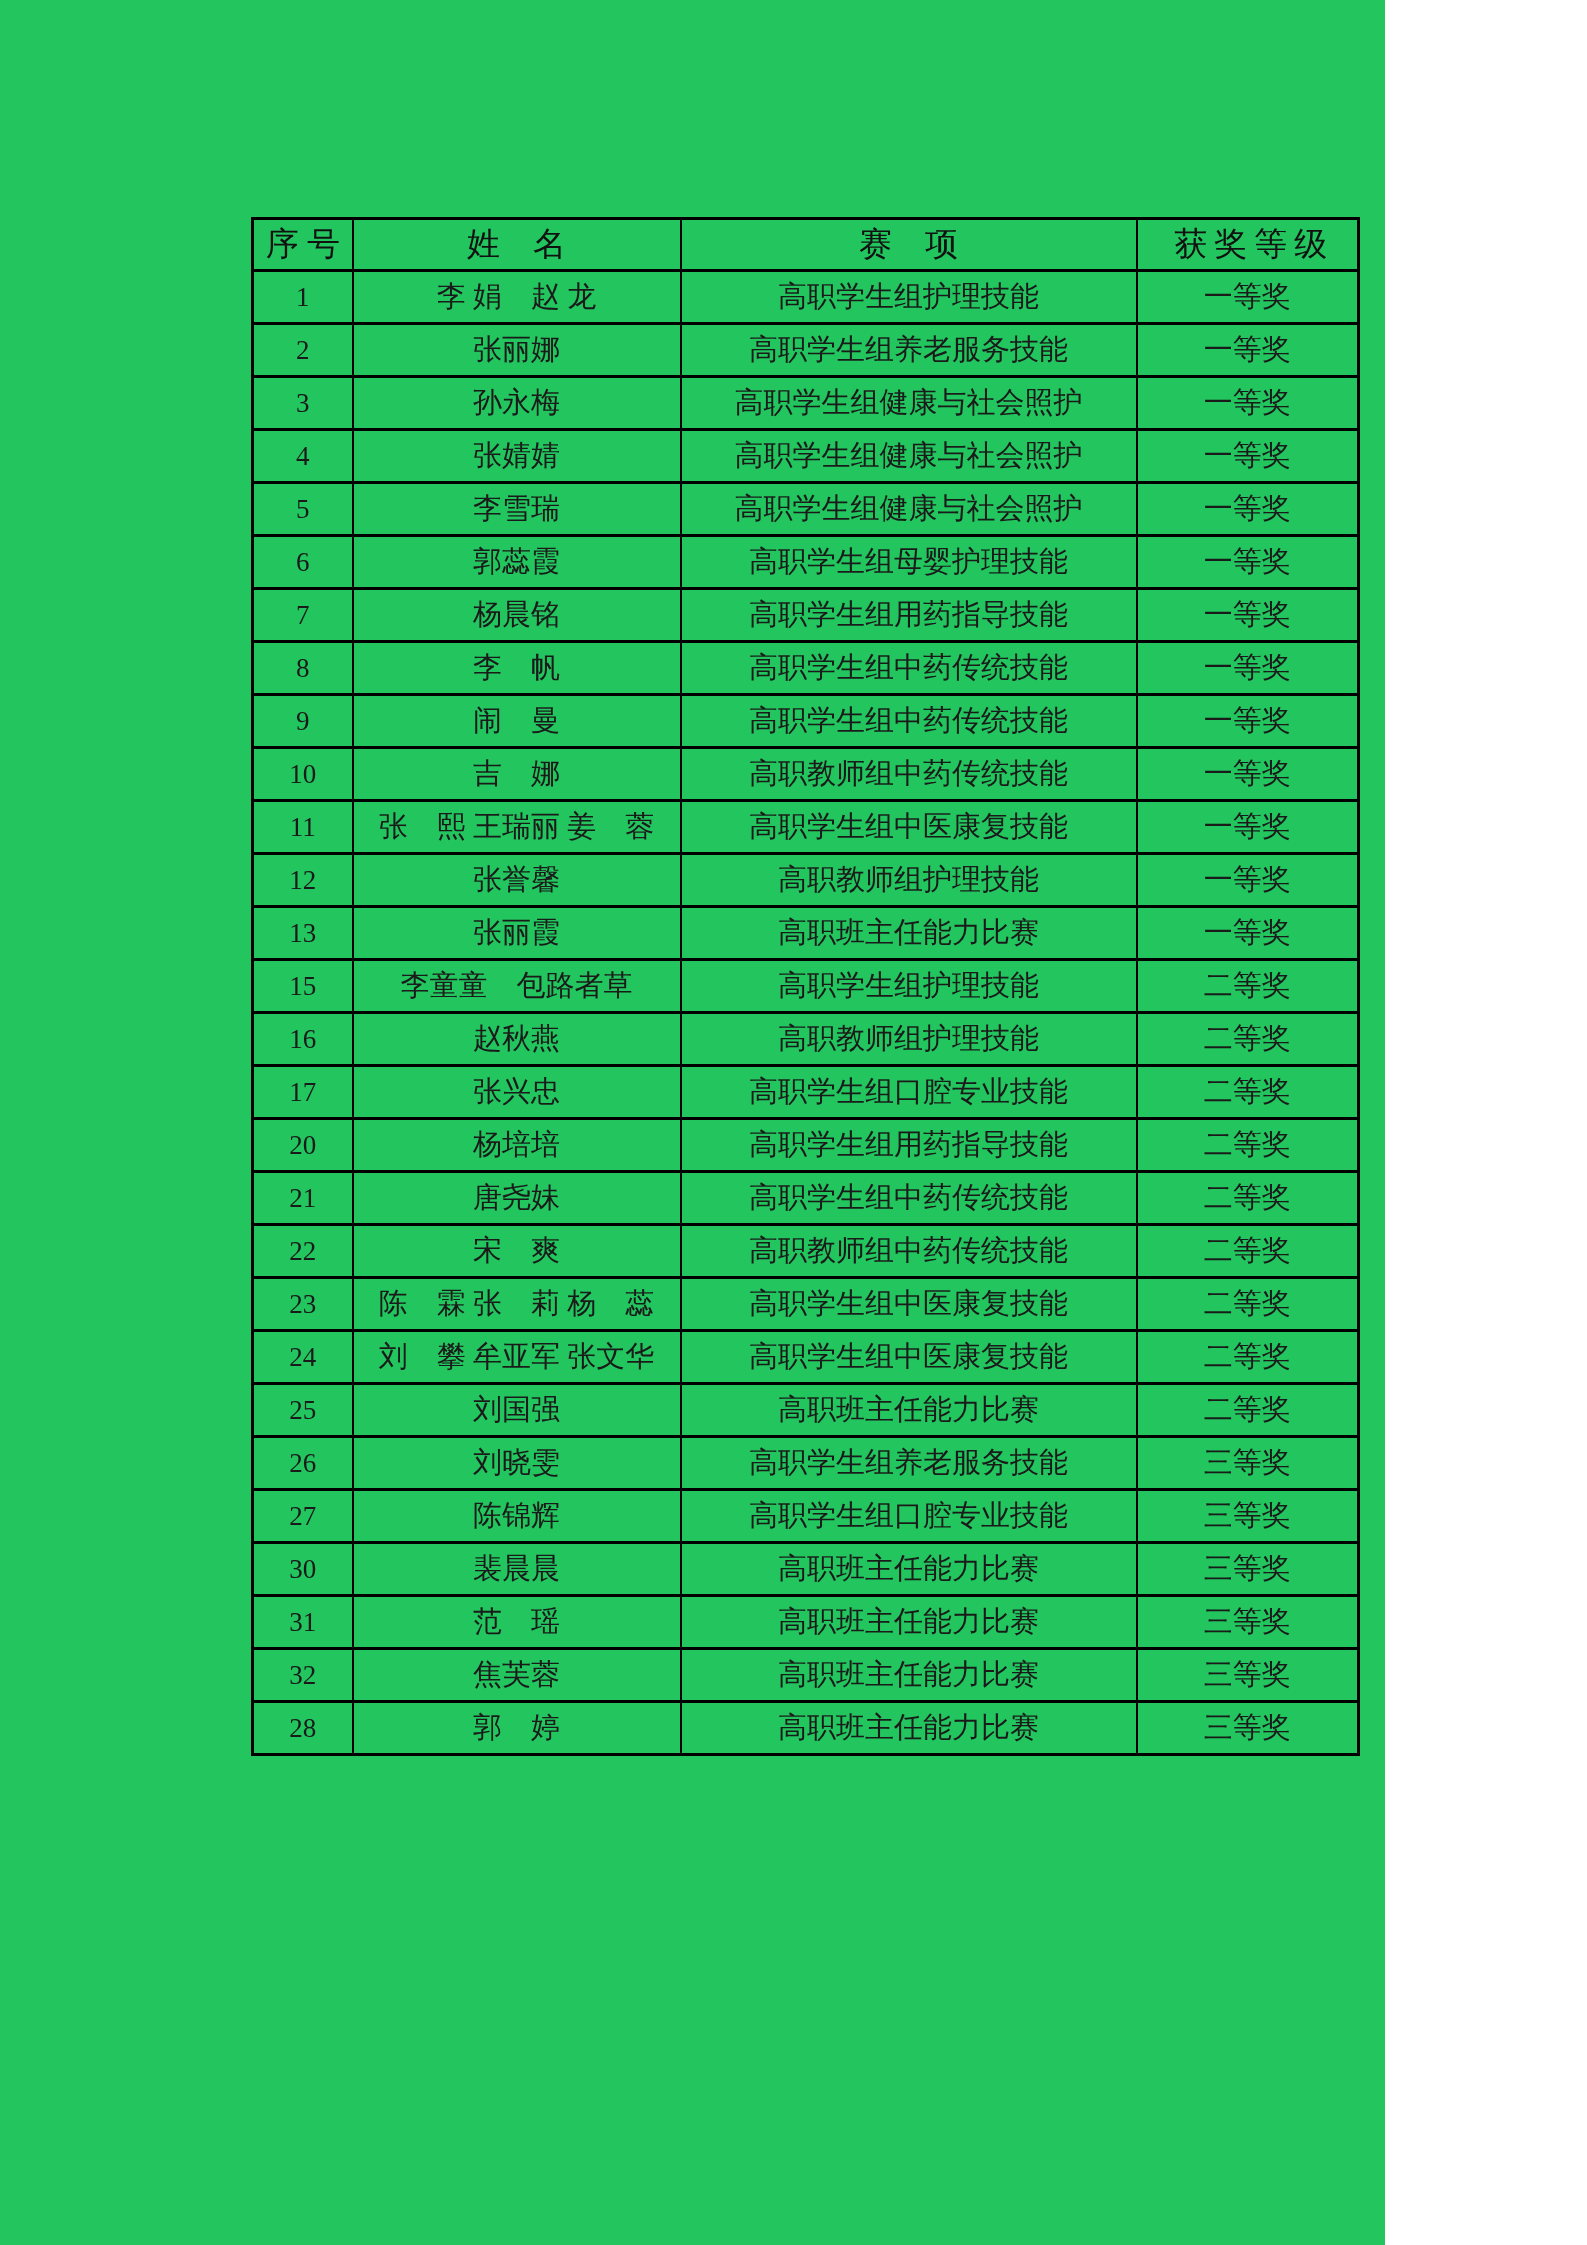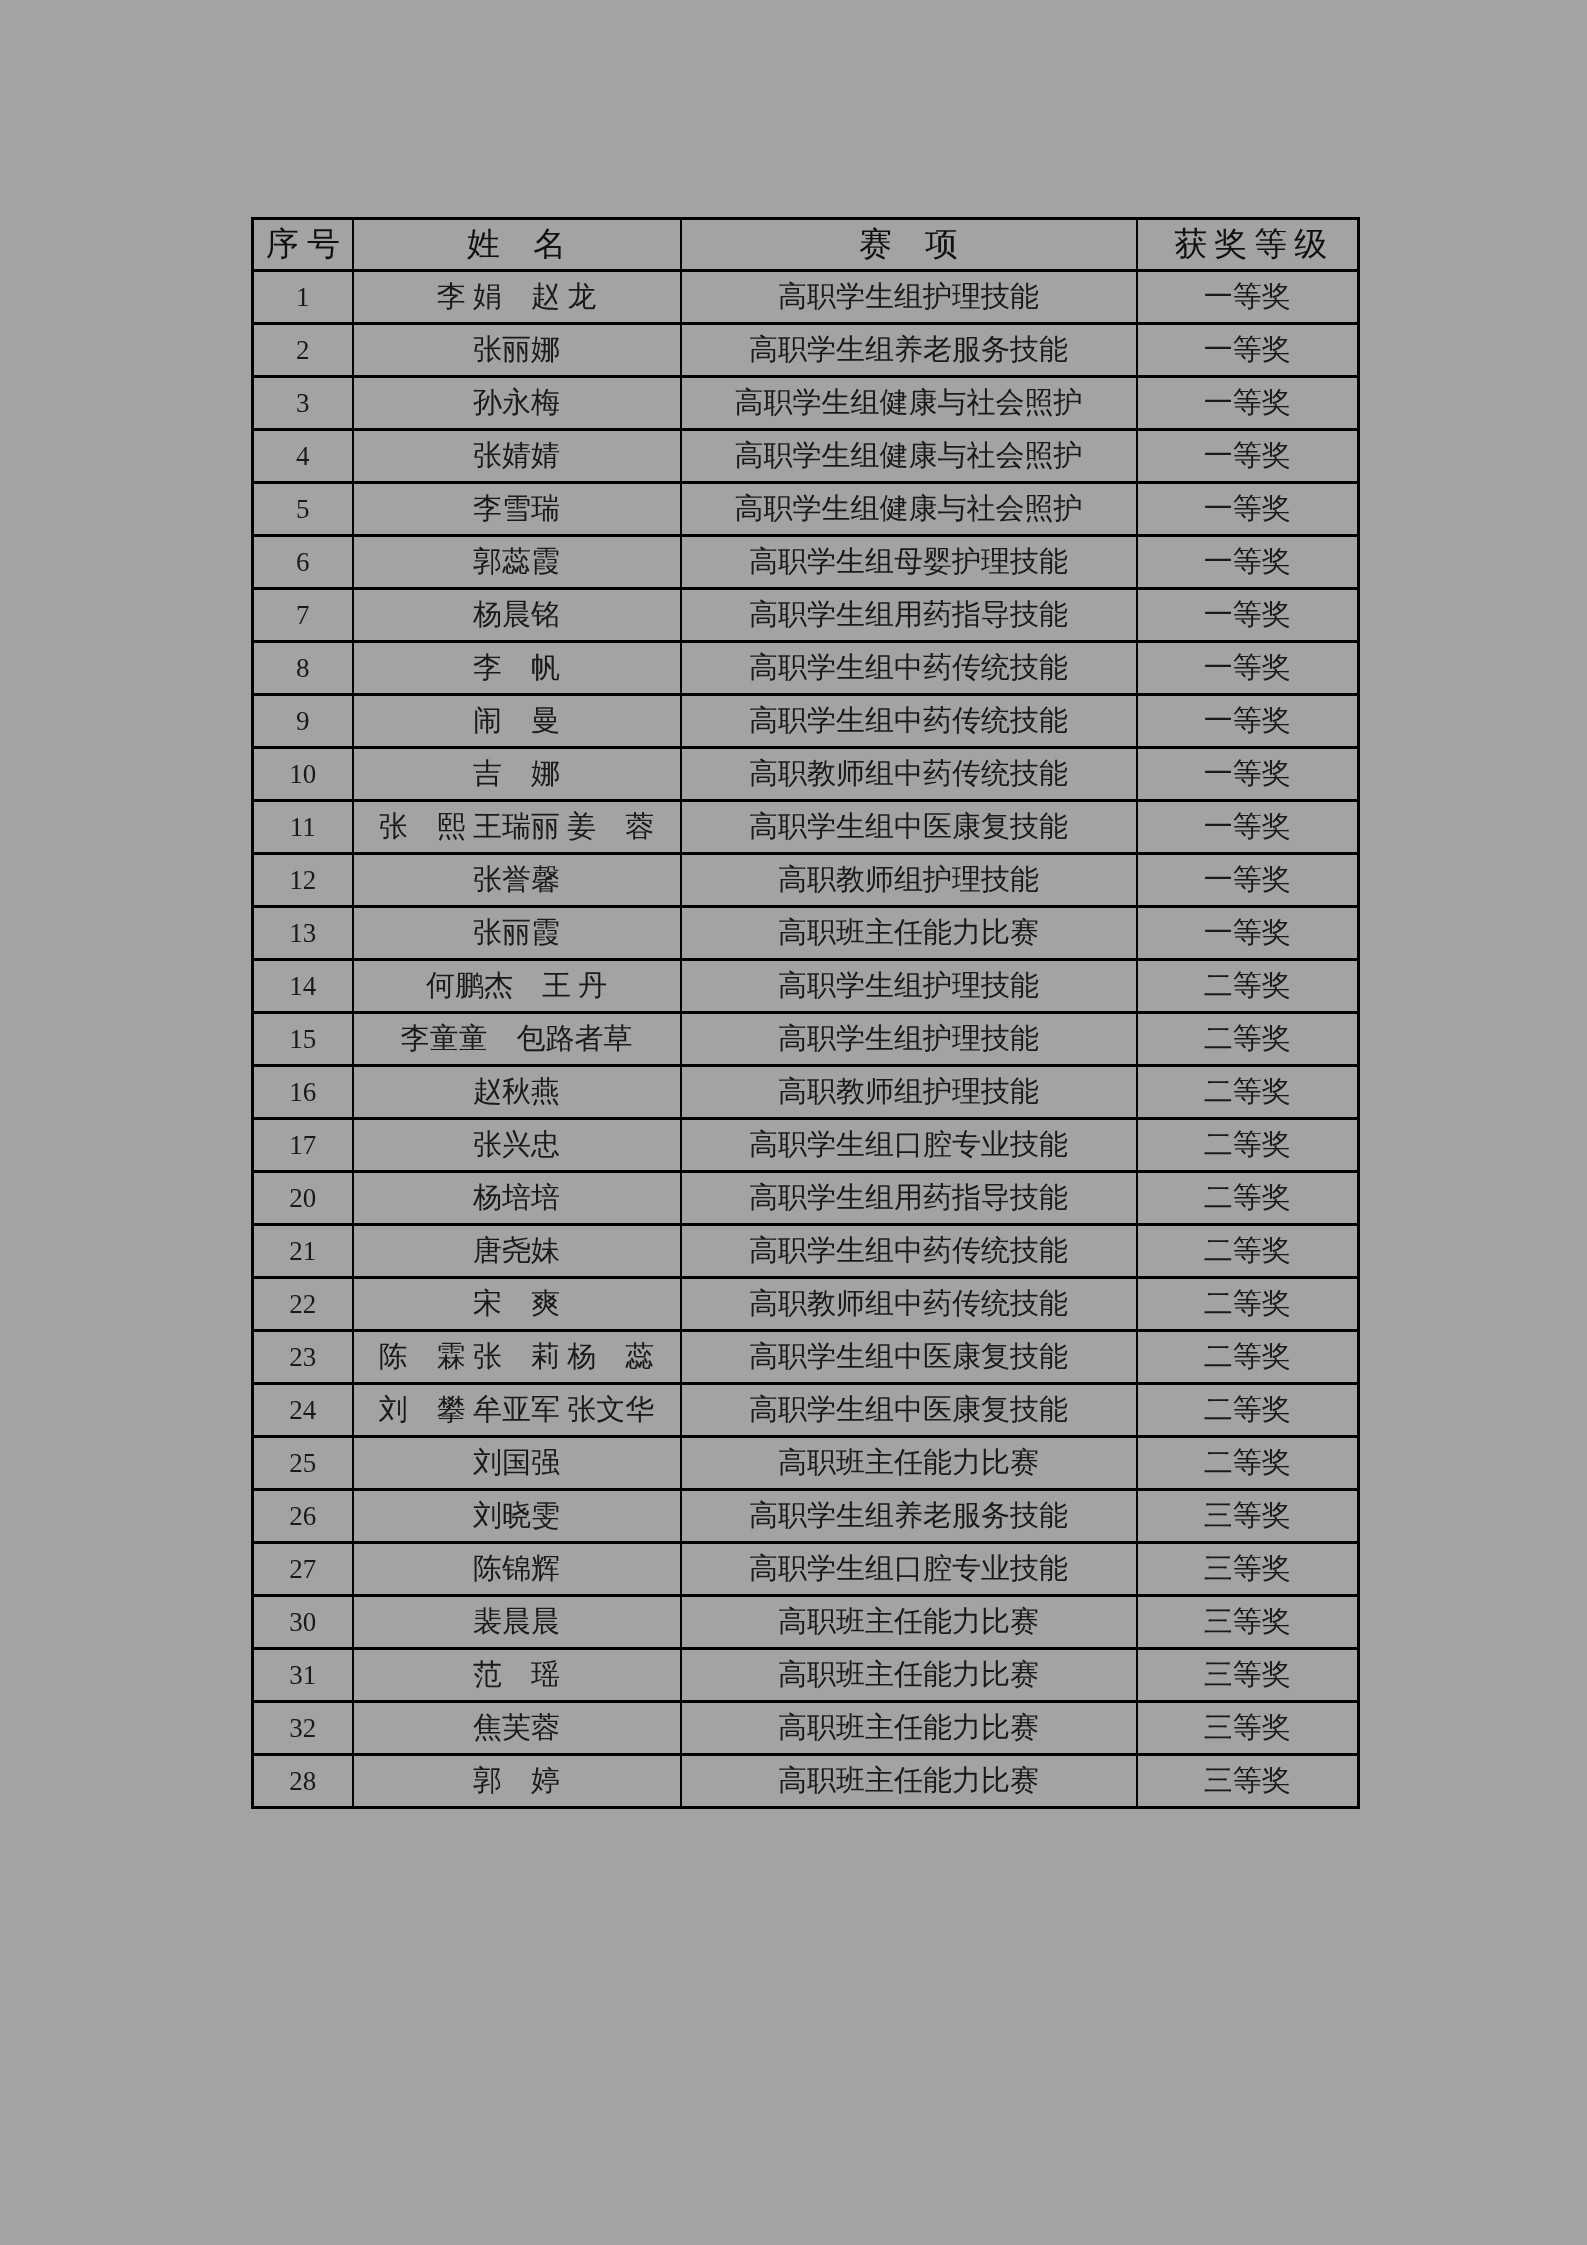--- a/index.html
+++ b/index.html
@@ -1,21 +1,21 @@
 <!DOCTYPE html>
 <html><head>
 <meta charset="utf-8">
 <style>
   * { margin: 0; padding: 0; box-sizing: border-box; }
   html, body { background: #ffffff; }
   .page {
     position: relative;
-    width: 1587px;
+    width: 1385px;
     height: 2245px;
-    background: #a3a3a3;
+    background: #22c55e;
     font-family: "Liberation Serif", "DejaVu Serif", serif;
     color: #1a1a1a;
   }
   table.award-table {
     position: absolute;
     left: 251px;
     top: 217px;
     width: 1106px;
     border-collapse: collapse;
     table-layout: fixed;
@@ -139,26 +139,20 @@
           <td class="cell-event">高职教师组护理技能</td>
           <td class="cell-award">一等奖</td>
         </tr>
         <tr>
           <td class="cell-index">13</td>
           <td class="cell-name">张丽霞</td>
           <td class="cell-event">高职班主任能力比赛</td>
           <td class="cell-award">一等奖</td>
         </tr>
         <tr>
-          <td class="cell-index">14</td>
-          <td class="cell-name">何鹏杰　王 丹</td>
-          <td class="cell-event">高职学生组护理技能</td>
-          <td class="cell-award">二等奖</td>
-        </tr>
-        <tr>
           <td class="cell-index">15</td>
           <td class="cell-name">李童童　包路者草</td>
           <td class="cell-event">高职学生组护理技能</td>
           <td class="cell-award">二等奖</td>
         </tr>
         <tr>
           <td class="cell-index">16</td>
           <td class="cell-name">赵秋燕</td>
           <td class="cell-event">高职教师组护理技能</td>
           <td class="cell-award">二等奖</td>

